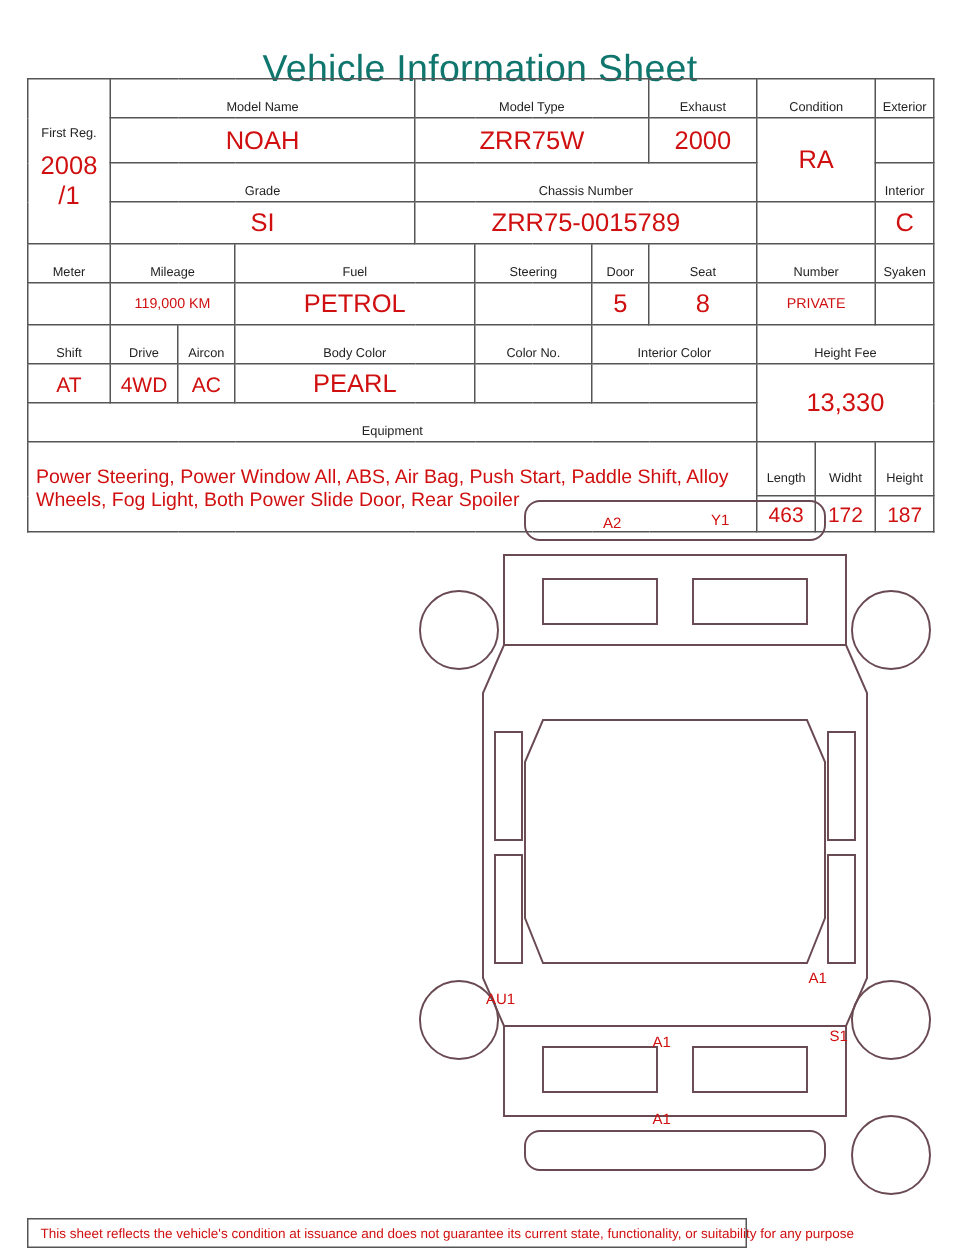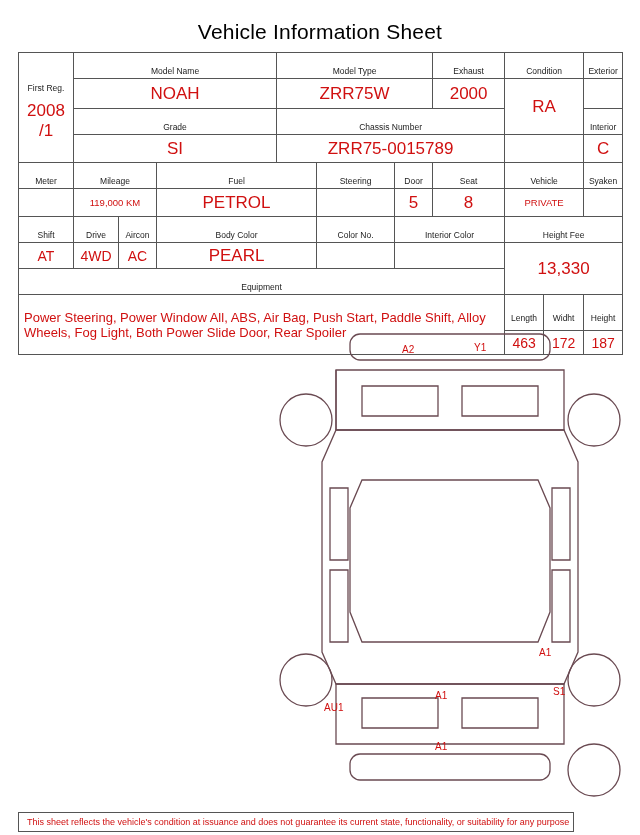--- a/index.html
+++ b/index.html
@@ -15,23 +15,23 @@
     position: relative;
   }
   .sheet {
     width: 640px;
     height: 835px;
     position: relative;
     box-sizing: border-box;
   }
   .title {
     text-align: center;
-    font-size: 21px;
-    color: #000000;
-    padding-top: 20px;
+    font-size: 25px;
+    color: #0f766e;
+    padding-top: 32px;
     padding-bottom: 10px;
     letter-spacing: 0.2px;
   }
   .lbl {
     font-size: 8.5px;
     color: #222;
     text-align: center;
     line-height: 11px;
     padding: 1px 0;
     margin-top: 12px;
@@ -137,21 +137,21 @@
     font-size: 10px;
     font-family: "Liberation Sans", sans-serif;
     text-align: right;
   }
 
   
   #footer {
     position: absolute;
     left: 18px;
     top: 812px;
-    width: 556px;
+    width: 480px;
     height: 20px;
     border: 1px solid #555;
     box-sizing: border-box;
     color: #d01010;
     font-size: 9px;
     line-height: 18px;
     padding-left: 8px;
     white-space: nowrap;
   }
 </style>
@@ -262,21 +262,21 @@
         <td colspan="2">
           <div class="lbl">Steering</div>
         </td>
         <td>
           <div class="lbl">Door</div>
         </td>
         <td colspan="2">
           <div class="lbl">Seat</div>
         </td>
         <td colspan="2">
-          <div class="lbl">Vehicle</div>
+          <div class="lbl">Number</div>
         </td>
         <td>
           <div class="lbl">Syaken</div>
         </td>
       </tr>
 
       <tr style="height:28px">
         <td>
           <div class="v-sm"></div>
         </td>
@@ -423,20 +423,20 @@
         <circle cx="28" cy="368" r="26"></circle>
         <circle cx="316" cy="368" r="26"></circle>
         <circle cx="316" cy="458" r="26"></circle>
       </g>
     </svg>
 
     <div class="dmark" style="left:124px; top:32px;">A2</div>
     <div class="dmark" style="left:196px; top:30px;">Y1</div>
     <div class="dmark" style="left:261px; top:335px;">A1</div>
     <div class="dmark" style="left:275px; top:374px;">S1</div>
-    <div class="dmark" style="left:46px; top:390px;">AU1</div>
+    <div class="dmark" style="left:46px; top:349px;">AU1</div>
     <div class="dmark" style="left:157px; top:378px;">A1</div>
     <div class="dmark" style="left:157px; top:429px;">A1</div>
   </div>
 
   <div id="footer">This sheet reflects the vehicle's condition at issuance and does not guarantee its current state, functionality, or suitability for any purpose</div>
 
 </div>
 
 </body></html>

